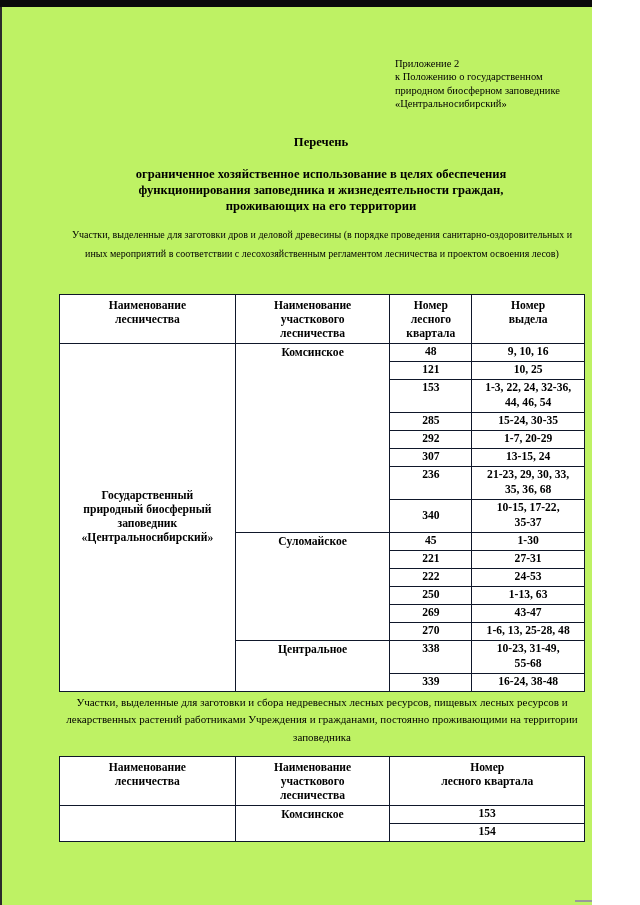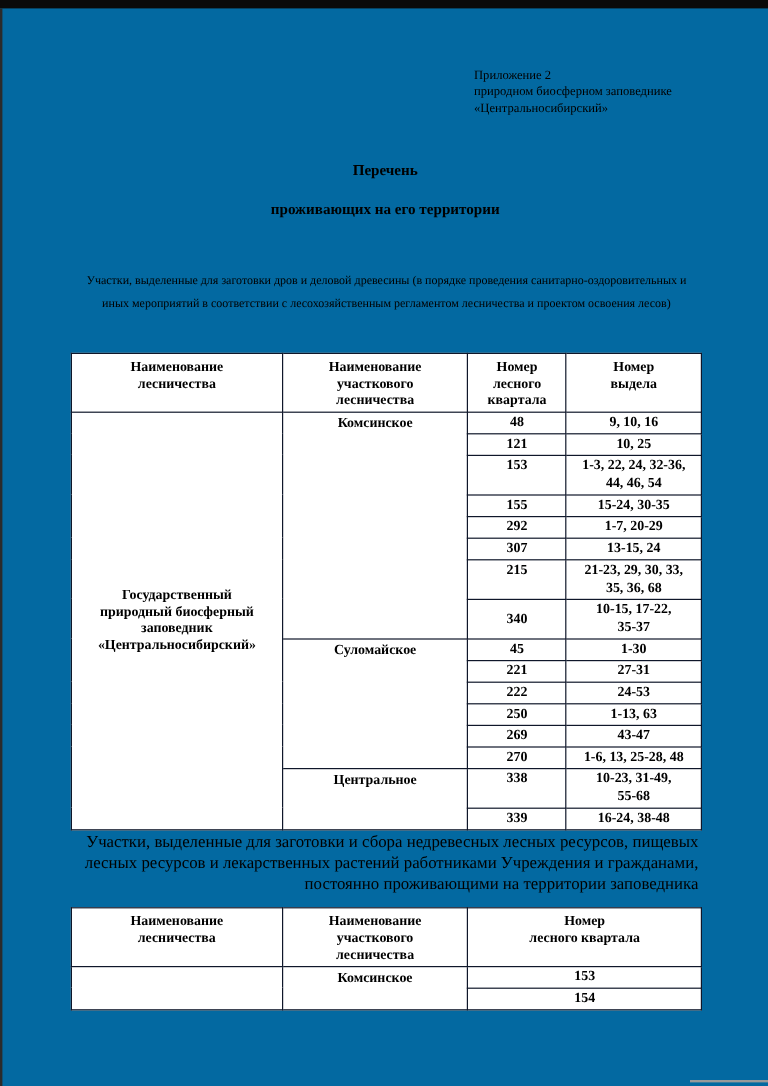--- a/index.html
+++ b/index.html
@@ -6,23 +6,23 @@
     margin: 0;
     padding: 0;
     background: #ffffff;
   }
   body {
     font-family: "Liberation Serif", "DejaVu Serif", serif;
     color: #000000;
   }
   #page {
     position: relative;
-    width: 640px;
+    width: 592px;
     height: 905px;
-    background: #0369a1;
+    background: #bef264;
     overflow: hidden;
     box-sizing: border-box;
   }
   
   .scan-top-band {
     position: absolute;
     top: 0; left: 0;
     width: 640px; height: 7px;
     background: #0a0a0a;
   }
@@ -80,22 +80,22 @@
     text-align: center;
     font-size: 10px;
     line-height: 18.6px;
   }
 
   .intro-2 {
     position: absolute;
     left: 60px;
     top: 687px;
     width: 520px;
-    text-align: right;
-    font-size: 14px;
+    text-align: center;
+    font-size: 11px;
     line-height: 17.4px;
   }
 
   
   table.doc-table {
     position: absolute;
     border-collapse: collapse;
     font-size: 11.6px;
     background: #ffffff;
   }
@@ -143,26 +143,29 @@
 <div id="page">
 
   <div class="scan-top-band"></div>
   <div class="scan-left-edge"></div>
   <div class="scan-bottom-edge"></div>
 
   <div class="content">
 
     <div class="doc-header">
       <div>Приложение 2</div>
+      <div>к Положению о государственном</div>
       <div>природном биосферном заповеднике</div>
       <div>«Центральносибирский»</div>
     </div>
 
     <div class="title-block">
       <div class="title-main">Перечень</div>
+      <div>ограниченное хозяйственное использование в целях обеспечения</div>
+      <div>функционирования заповедника и жизнедеятельности граждан,</div>
       <div>проживающих на его территории</div>
     </div>
 
     <div class="intro-1">Участки, выделенные для заготовки дров и деловой древесины (в порядке проведения санитарно-оздоровительных и иных мероприятий в соответствии с лесохозяйственным регламентом лесничества и проектом освоения лесов)</div>
 
     <table class="doc-table" id="table-1">
       <colgroup>
         <col class="c-lesn">
           <col class="c-uch">
           <col class="c-kvart">
@@ -208,33 +211,33 @@
           <td class="row-1line">10, 25</td>
         </tr>
         <tr>
           <td class="tall" style="vertical-align:top;">153</td>
           <td class="tall">
             <span>1-3, 22, 24, 32-36,</span><br>
             <span>44, 46, 54</span>
           </td>
         </tr>
         <tr>
-          <td class="row-1line">155</td>
+          <td class="row-1line">285</td>
           <td class="row-1line">15-24, 30-35</td>
         </tr>
         <tr>
           <td class="row-1line">292</td>
           <td class="row-1line">1-7, 20-29</td>
         </tr>
         <tr>
           <td class="row-1line">307</td>
           <td class="row-1line">13-15, 24</td>
         </tr>
         <tr>
-          <td class="tall" style="vertical-align:top;">215</td>
+          <td class="tall" style="vertical-align:top;">236</td>
           <td class="tall">
             <span>21-23, 29, 30, 33,</span><br>
             <span>35, 36, 68</span>
           </td>
         </tr>
         <tr>
           <td class="tall">340</td>
           <td class="tall">
             <span>10-15, 17-22,</span><br>
             <span>35-37</span>

